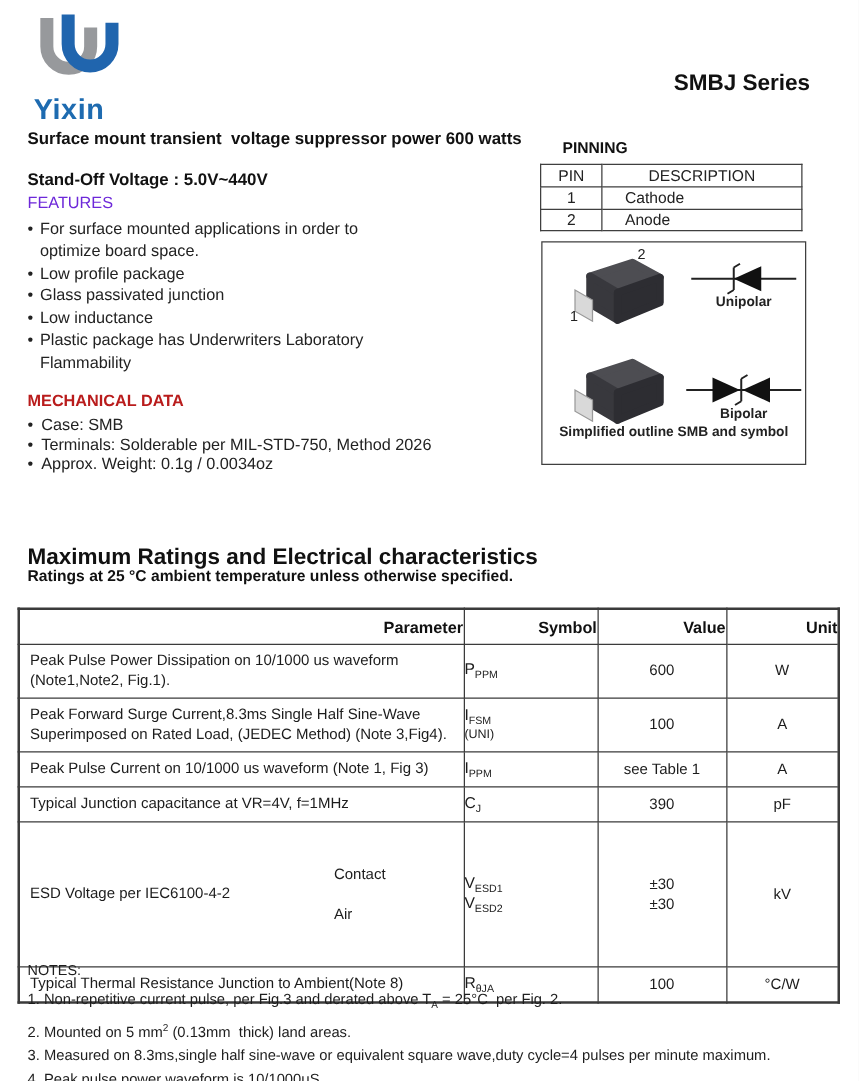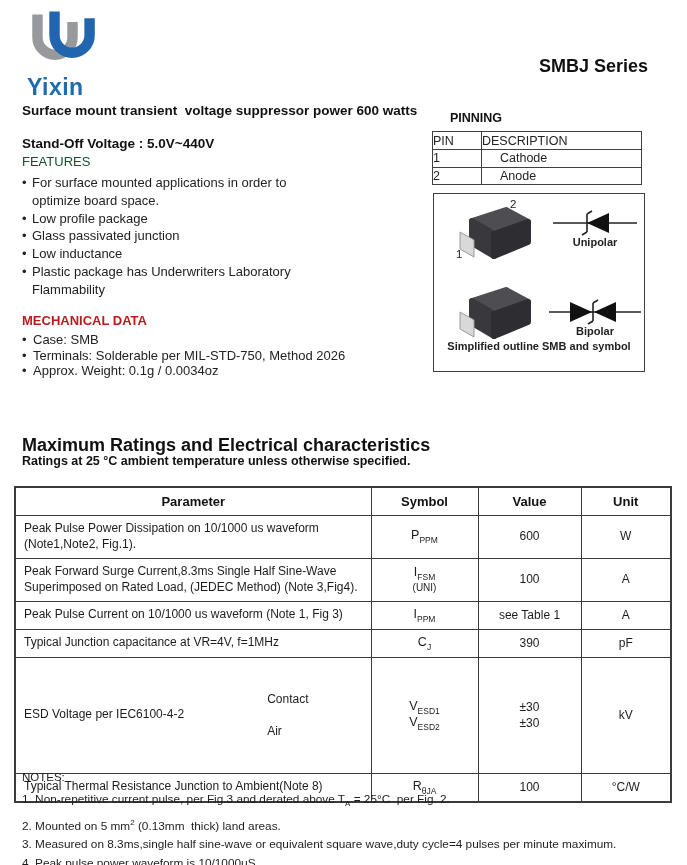--- a/index.html
+++ b/index.html
@@ -16,57 +16,57 @@
   .logo-text { position:absolute; left:27px; top:74px; font-size:23px; font-weight:bold;
                color:#1e6bb0; letter-spacing:0.5px; }
   .series-title { position:absolute; left:539px; top:56px; font-size:18px; font-weight:bold; color:#111; }
 
   
   .intro { left:22px; font-size:13.5px; font-weight:bold; color:#111; white-space:pre; }
   .intro1 { top:103px; } .intro2 { top:136px; }
 
   
   .features { left:22px; top:154px; width:400px; }
-  .f-title { font-size:13px; margin-bottom:5px; color:#14532d; }
+  .f-title { font-size:13px; margin-bottom:5px; color:#6d28d9; }
   .b-item { display:flex; font-size:13px; line-height:17.8px; color:#222; }
   .b-item .dot { width:10px; flex:0 0 10px; }
   .b-text { white-space:pre-line; }
   .mech { left:22px; top:313px; width:410px; }
   .m-title { font-size:13px; font-weight:bold; margin-bottom:4px; color:#b91c1c; }
   .m-item { display:flex; font-size:13px; line-height:15.5px; color:#222; }
   .m-item .dot { width:11px; flex:0 0 11px; }
 
   
   .pinning-title { left:450px; top:111px; font-size:12.5px; font-weight:bold; color:#111; }
   .pin-table { position:absolute; left:432px; top:131px; width:209px;
                border-collapse:collapse; table-layout:fixed; }
   .pin-table th, .pin-table td { border:1.5px solid #3f3f3f; font-size:12.5px; font-weight:normal;
-               color:#222; text-align:left; height:17.5px; padding:0; }
+               color:#222; text-align:center; height:17.5px; padding:0; }
   .pin-table th { height:18px; }
   .pin-table .desc { text-align:left; padding-left:18px; }
 
   
   .figure-box { left:433px; top:193px; width:212px; height:179px; border:1.5px solid #3f3f3f; }
   .fig-label { position:absolute; font-size:11px; font-weight:bold; text-align:center; color:#222; }
   .pin-num { position:absolute; font-size:11.5px; color:#222; }
   .fig-caption { position:absolute; left:0; top:146px; width:100%; text-align:center;
                  font-size:11px; font-weight:bold; color:#222; }
 
   
   .ratings-title { left:22px; top:435px; font-size:18px; font-weight:bold; color:#111; white-space:pre; }
   .ratings-subtitle { left:22px; top:454px; font-size:12.5px; font-weight:bold; color:#111; white-space:pre; }
 
   
   .main-table { position:absolute; left:14px; top:486px; width:656px;
                 border-collapse:collapse; table-layout:fixed; border:2px solid #3b3b3b; }
   .main-table th, .main-table td { border:1.5px solid #3b3b3b; padding:0; vertical-align:middle; }
-  .main-table th { font-size:13px; font-weight:bold; text-align:center; color:#111; }
+  .main-table th { font-size:13px; font-weight:bold; text-align:right; color:#111; }
   .param { font-size:12px; text-align:left; padding:2px 4px 2px 8px !important;
            line-height:1.32; white-space:pre-line; color:#1c1c1c; }
-  .sym { font-size:12.5px; text-align:center; color:#1c1c1c; line-height:1.2; }
+  .sym { font-size:12.5px; color:#1c1c1c; line-height:1.2; }
   .sym sub { font-size:8.5px; }
   .sym-note { font-size:10px; }
   .val, .unit { font-size:12px; text-align:center; color:#1c1c1c; line-height:1.35; }
   .esd { display:flex; justify-content:space-between; align-items:center; padding-right:58px; }
   .esd-labels div { line-height:1.35; }
 
   
   .notes { left:22px; top:771px; width:652px; color:#1e1e1e; }
   .notes-title { font-size:11.5px; margin-bottom:7px; }
   .note { font-size:11.8px; line-height:18.6px; white-space:pre-wrap; }

